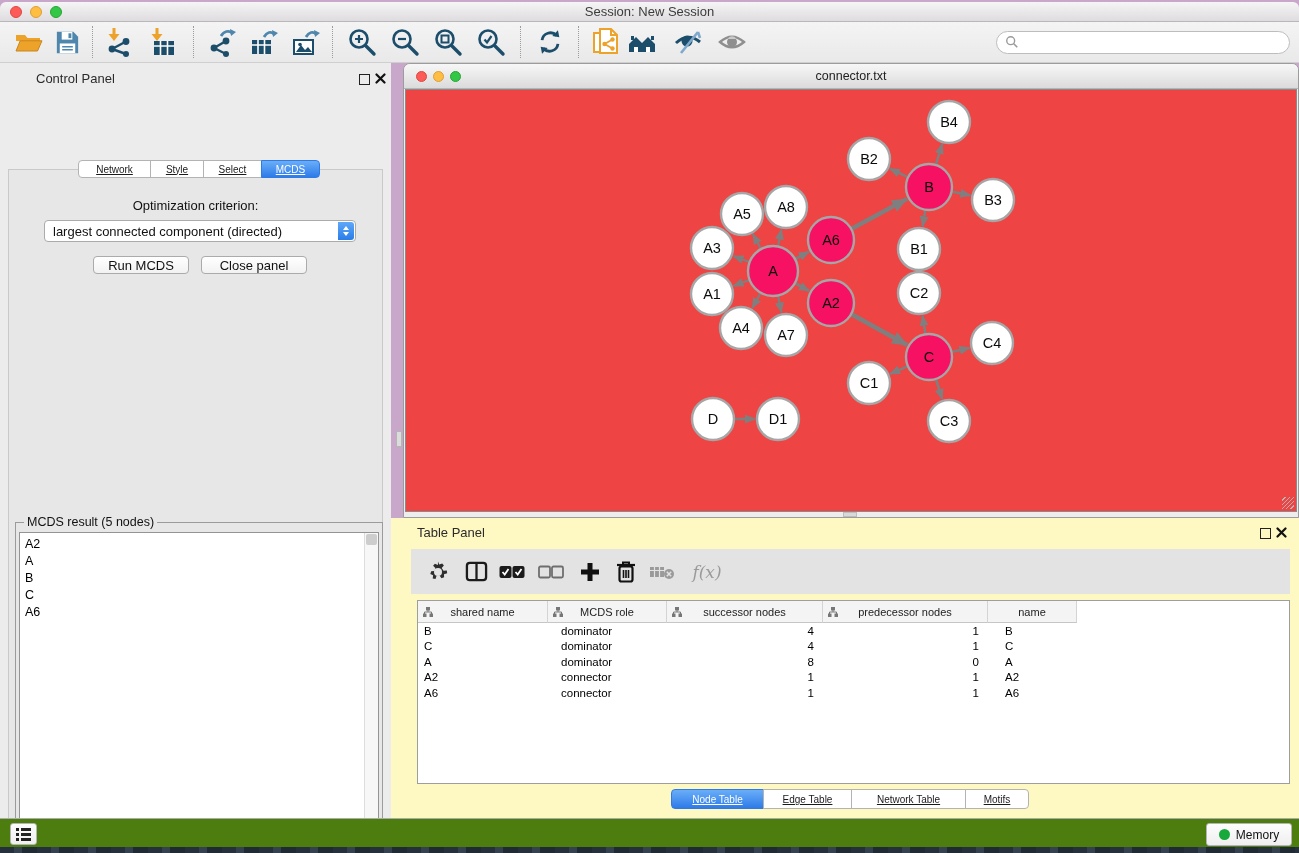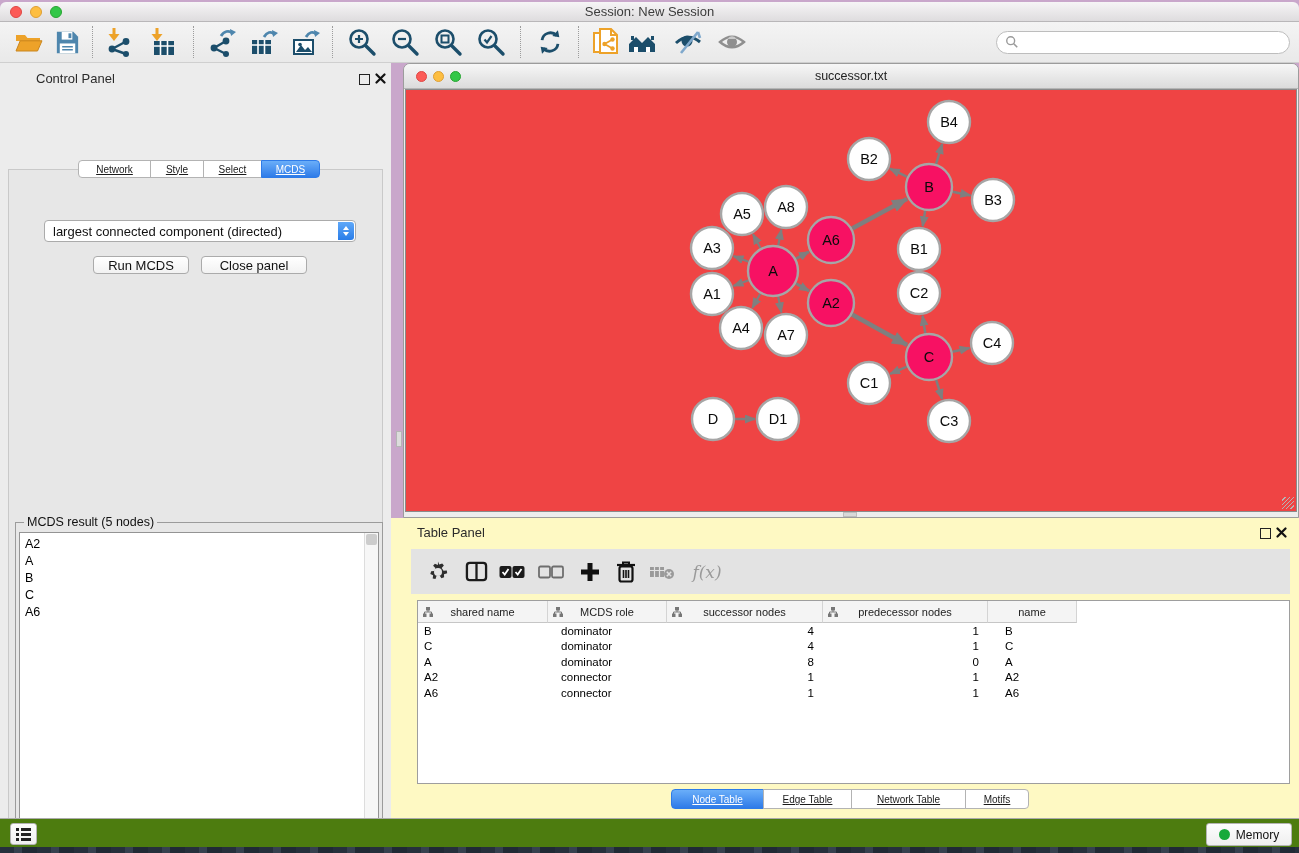--- a/index.html
+++ b/index.html
@@ -276,20 +276,21 @@
 
 <div class="cpanel">
   <span class="panel-title abs" style="left:12px; top:8px;margin-left:24px;">Control Panel</span>
   <span class="wicon float-ic" style="left:359px; top:11px;"></span>
   <span class="wicon xsvg" style="left:375px; top:10px;">
     <svg width="11" height="11" viewBox="0 0 11 11">
         <path d="M1.5 1.5l8 8M9.5 1.5l-8 8" stroke="#111" stroke-width="2.2" stroke-linecap="round"></path>
       </svg>
   </span>
   <div class="cbody">
+    <div class="optlabel">Optimization criterion:</div>
     <div class="combo">
       <span class="val">largest connected component (directed)</span>
       <span class="stepper">
           <span class="chev-up"></span>
           <span class="chev-dn"></span>
         </span>
     </div>
     <div class="btn" style="left:84px; top:86px; width:96px;">Run MCDS</div>
     <div class="btn" style="left:192px; top:86px; width:106px;">Close panel</div>
     <div class="groupbox">
@@ -316,21 +317,21 @@
   </div>
 </div>
 
 <div class="netwin">
   <div class="net-titlebar">
     <div class="lights">
       <span class="light red"></span>
       <span class="light yellow"></span>
       <span class="light green"></span>
     </div>
-    <span class="title">successor.txt</span>
+    <span class="title">connector.txt</span>
   </div>
   <div class="netcanvas">
     <svg width="892" height="421" viewBox="0 0 892 421" style="font-family:'Liberation Sans',sans-serif">
         <defs>
           <marker id="arrS" markerUnits="userSpaceOnUse" markerWidth="11" markerHeight="9" refX="10" refY="4.5" orient="auto">
             <path d="M0,0 L11,4.5 L0,9 Z" fill="#7f7f7f"></path>
           </marker>
           <marker id="arrL" markerUnits="userSpaceOnUse" markerWidth="16" markerHeight="13" refX="15" refY="6.5" orient="auto">
             <path d="M0,0 L16,6.5 L0,13 Z" fill="#7f7f7f"></path>
           </marker>

